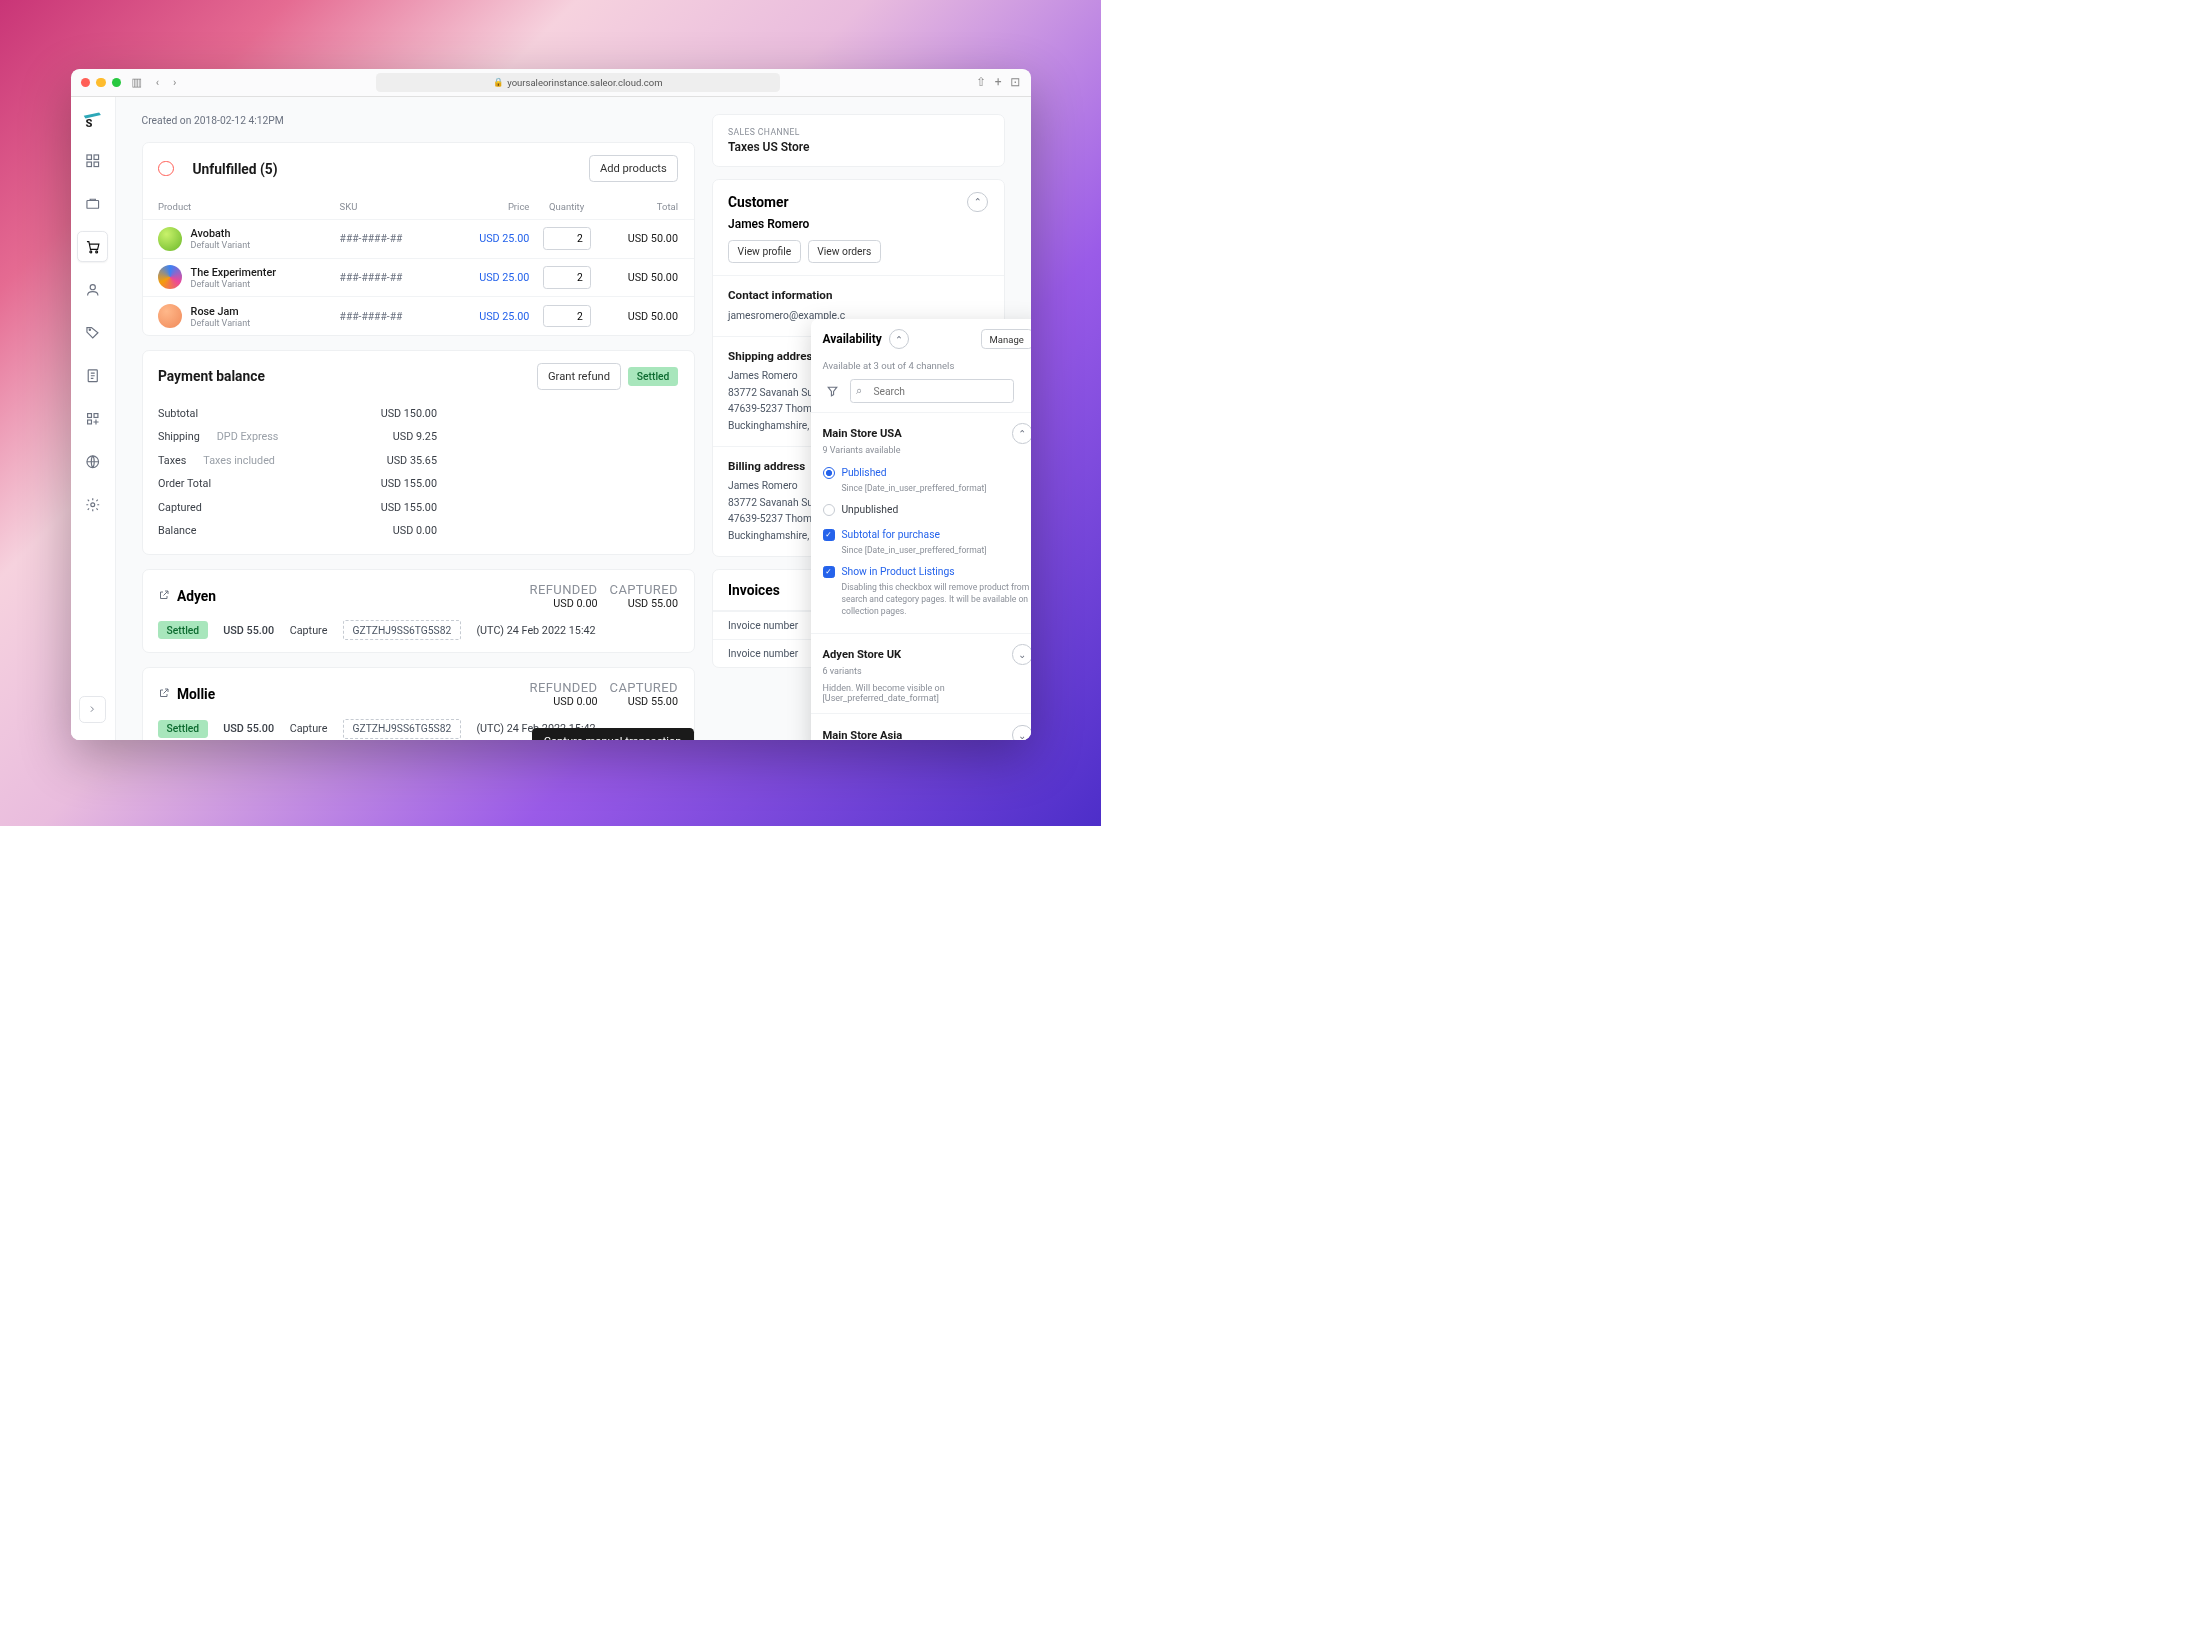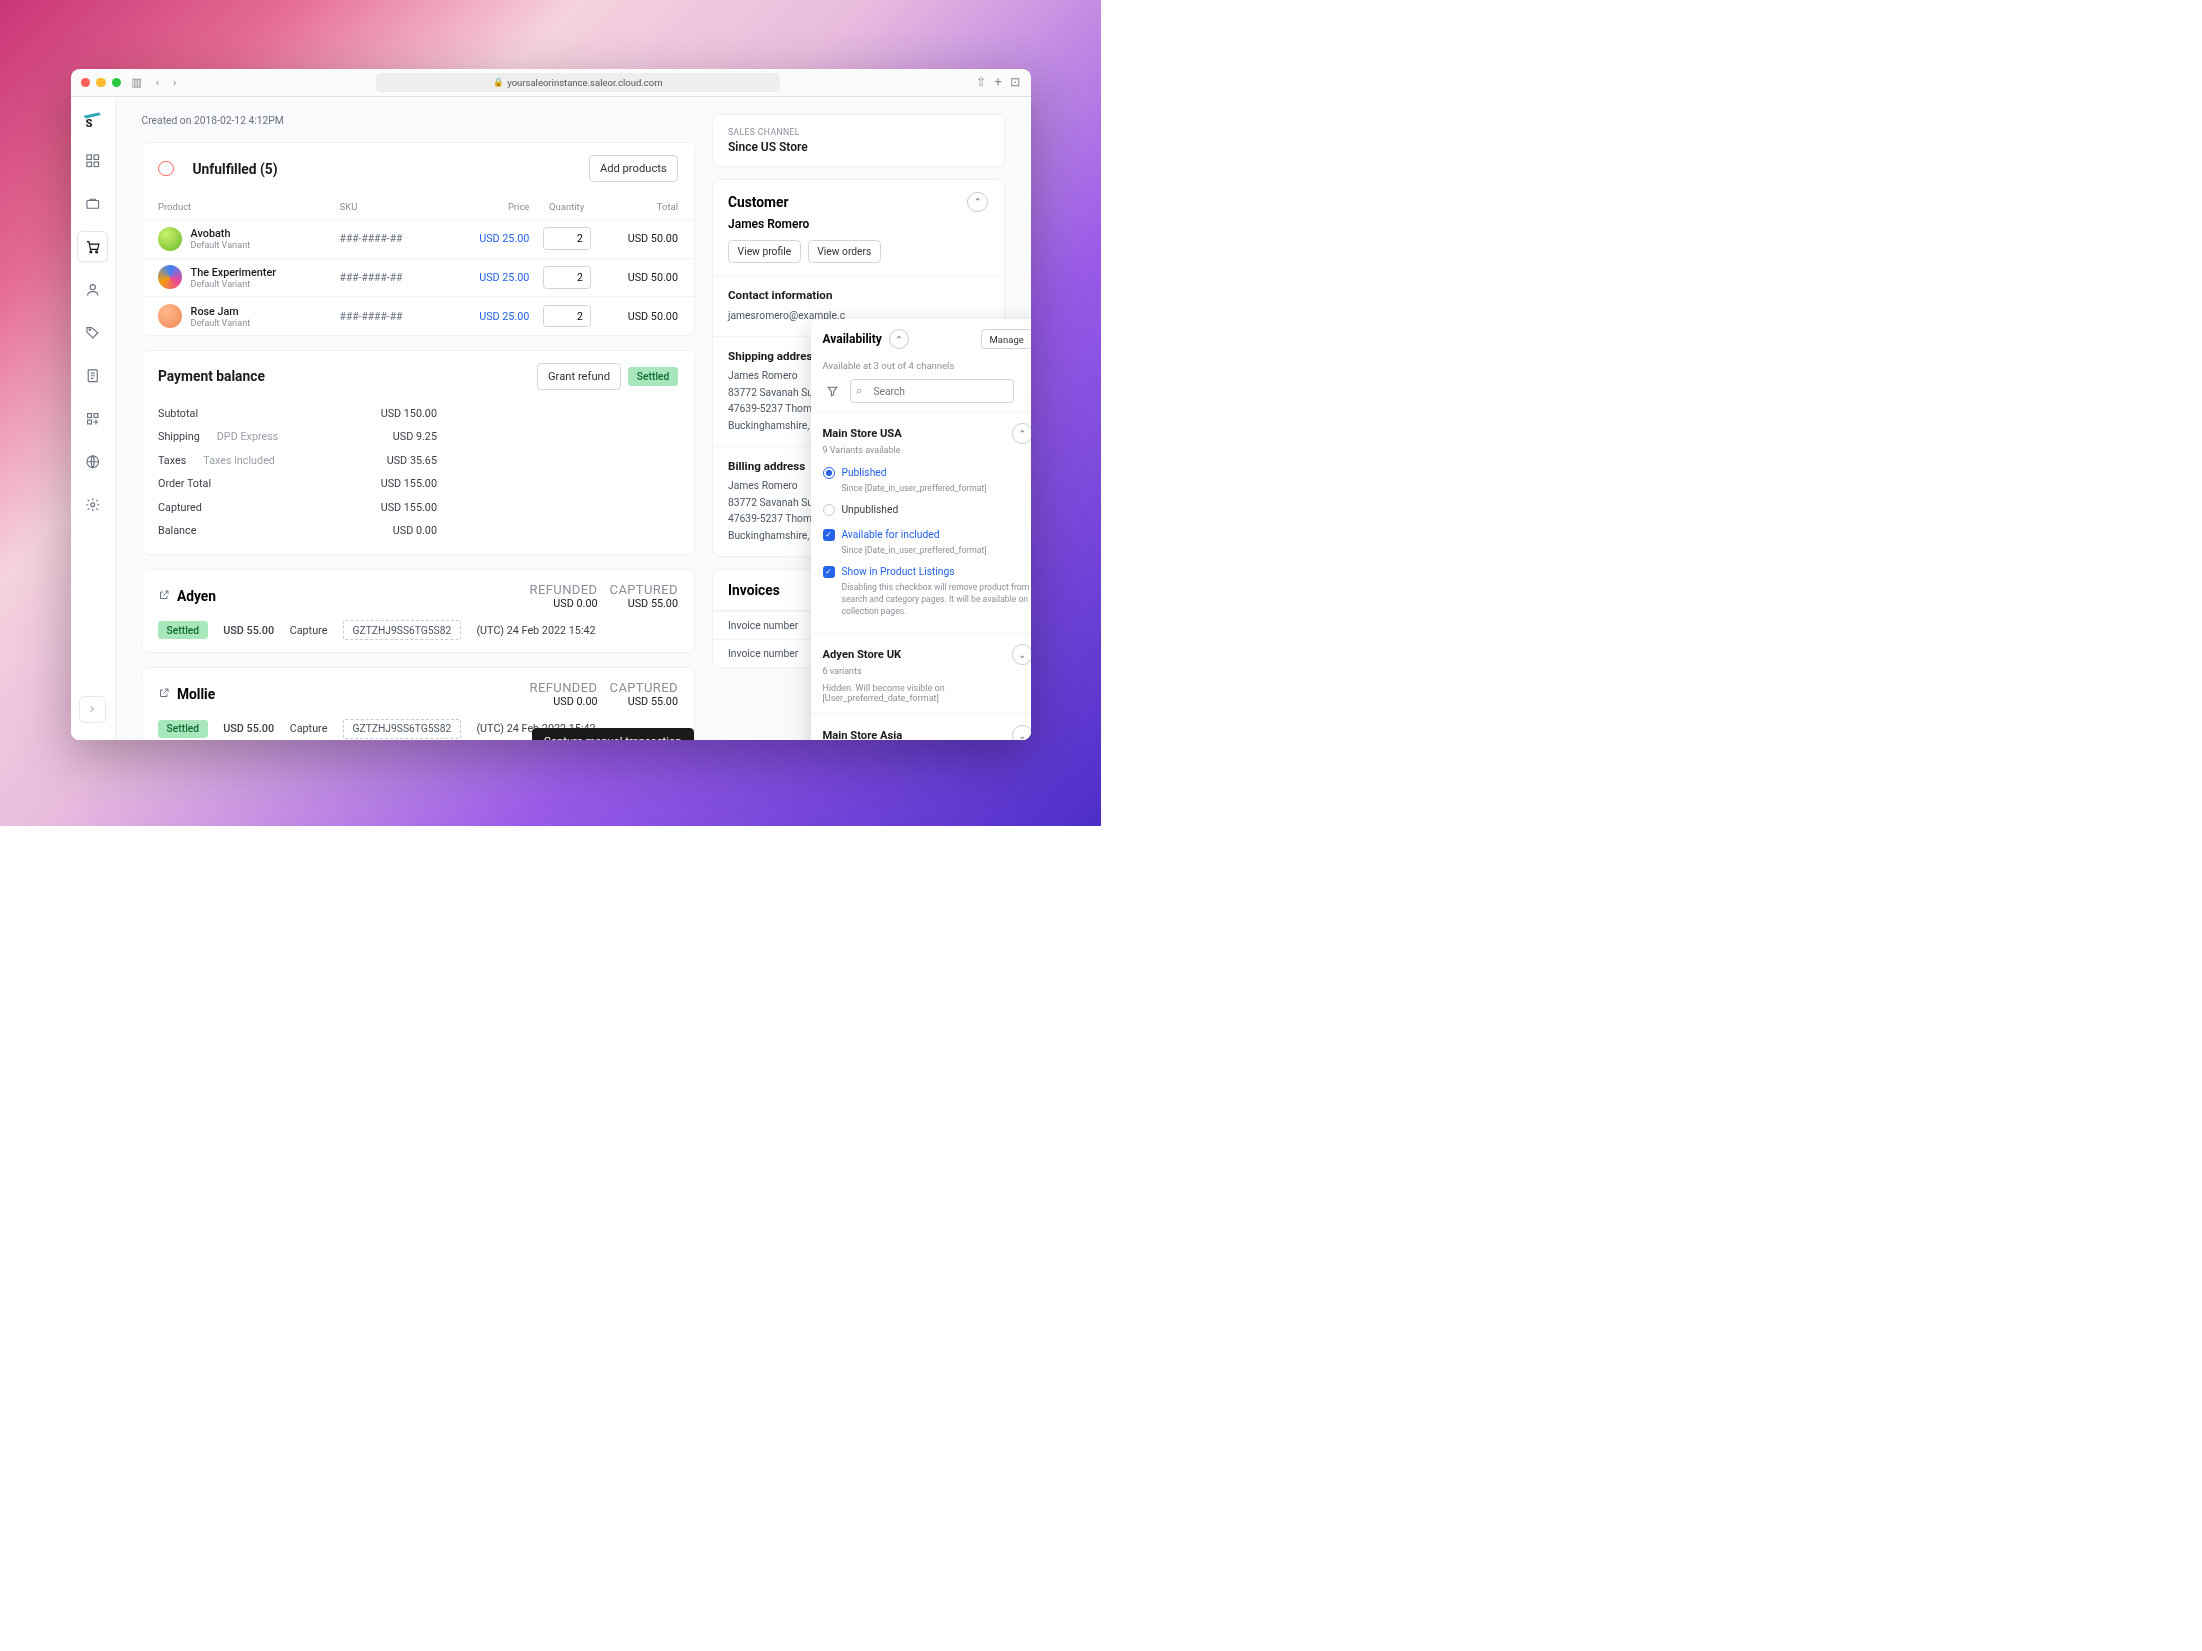--- a/index.html
+++ b/index.html
@@ -369,21 +369,21 @@
             <span>(UTC) 24 Feb 2022 15:42</span>
           </div>
           <div class="capture-btn">Capture manual transaction</div>
         </div>
       </div>
 
       <div class="side">
         <div class="side-card">
           <div class="sc-sec">
             <div class="sc-label">SALES CHANNEL</div>
-            <div class="sc-value">Since US Store</div>
+            <div class="sc-value">Taxes US Store</div>
           </div>
         </div>
 
         <div class="side-card">
           <div class="sc-sec">
             <div class="sc-head">
                   <h3>Customer</h3>
                   <span class="circle-btn">⌃</span>
                 </div>
             <div class="cust-name">James Romero</div>
@@ -458,21 +458,21 @@
                   <span class="radio"></span>
                   <span>Published</span>
                 </div>
             <div class="opt-sub">Since [Date_in_user_preffered_format]</div>
             <div class="opt plain">
                   <span class="radio"></span>
                   <span>Unpublished</span>
                 </div>
             <div class="opt chkd" style="margin-top:5.2px">
                   <span class="chk">✓</span>
-                  <span>Available for included</span>
+                  <span>Subtotal for purchase</span>
                 </div>
             <div class="opt-sub">Since [Date_in_user_preffered_format]</div>
             <div class="opt chkd">
                   <span class="chk">✓</span>
                   <span>Show in Product Listings</span>
                 </div>
             <div class="opt-sub">Disabling this checkbox will remove product from search and category pages. It will be available on collection pages.</div>
           </div>
 
           <div class="av-store">

